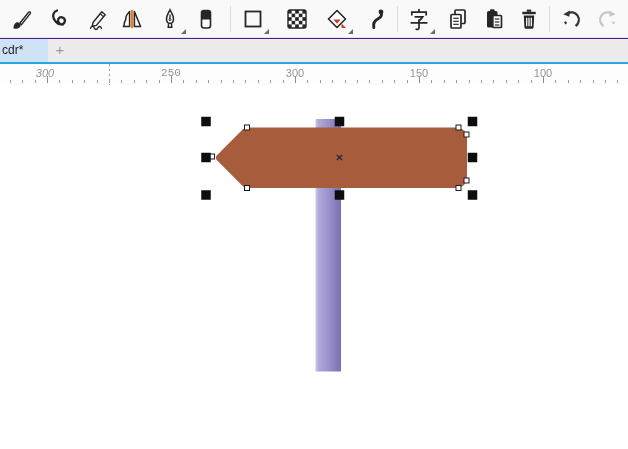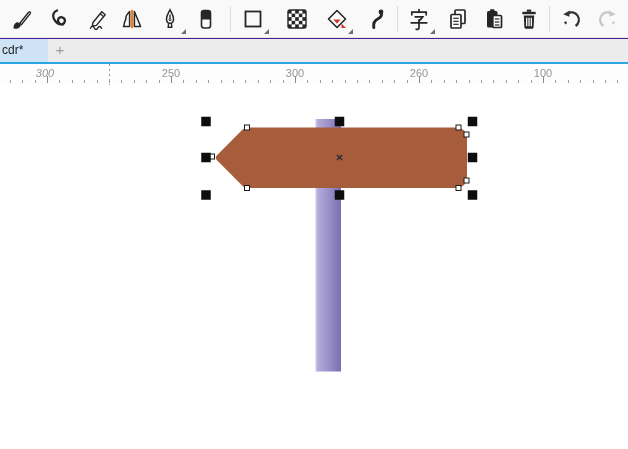--- a/index.html
+++ b/index.html
@@ -254,25 +254,25 @@
       <div class="rtick-minor" style="left: 543px;"></div>
       <div class="rtick-minor" style="left: 555.4px;"></div>
       <div class="rtick-minor" style="left: 567.8px;"></div>
       <div class="rtick-minor" style="left: 580.2px;"></div>
       <div class="rtick-minor" style="left: 592.6px;"></div>
       <div class="rtick-minor" style="left: 605px;"></div>
       <div class="rtick-minor" style="left: 617.4px;"></div>
       <div class="rtick-major" style="left: 47px;"></div>
       <div class="rlabel" style="left: 45px; font-style: italic;">300</div>
       <div class="rtick-major" style="left: 171px;"></div>
-      <div class="rlabel" style="left: 171px;">250</div>
+      <div class="rlabel" style="left: 171px; font-family: Liberation Mono, monospace;">250</div>
       <div class="rtick-major" style="left: 295px;"></div>
       <div class="rlabel" style="left: 295px;">300</div>
       <div class="rtick-major" style="left: 419px;"></div>
-      <div class="rlabel" style="left: 419px;">260</div>
+      <div class="rlabel" style="left: 419px;">150</div>
       <div class="rtick-major" style="left: 543px;"></div>
       <div class="rlabel" style="left: 543px;">100</div>
       <div class="rdash" style="left: 109px;"></div>
     </div>
 
   <svg id="canvas" width="628" height="364" viewBox="0 85 628 364">
     <defs>
       <linearGradient id="postGrad" x1="0" y1="0" x2="1" y2="0">
         <stop offset="0" stop-color="#cdc8e7"></stop>
         <stop offset="0.12" stop-color="#b1a9d8"></stop>

